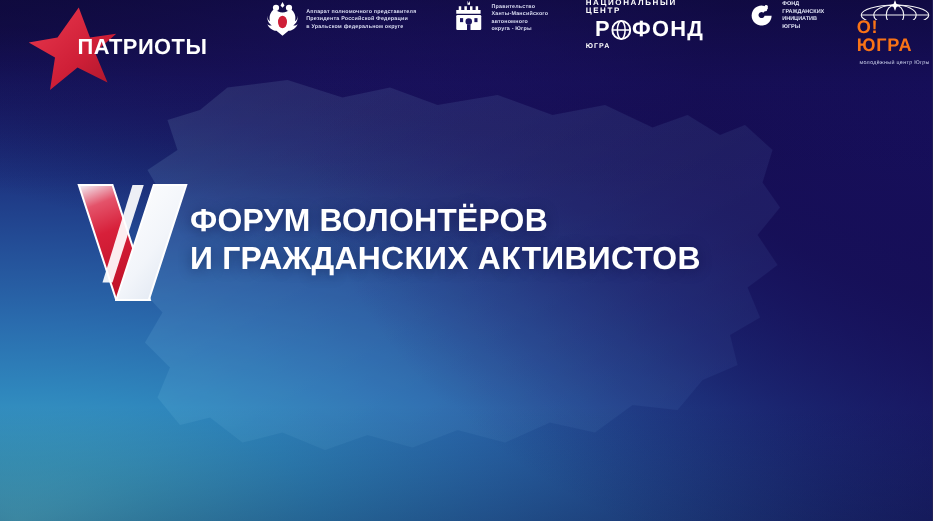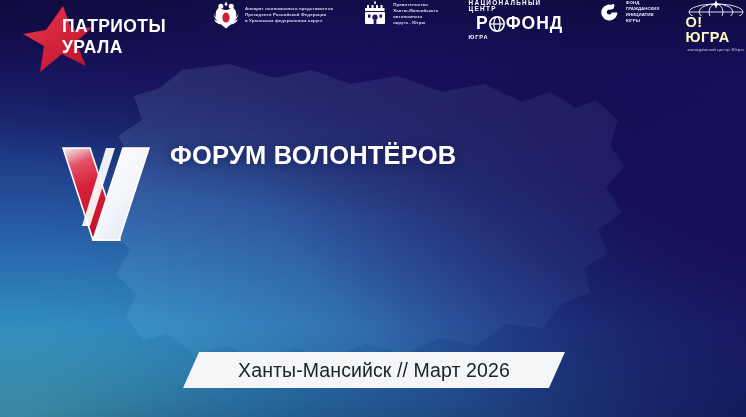--- a/index.html
+++ b/index.html
@@ -101,32 +101,32 @@
   .nc .nc-mid{
     display:flex;align-items:center;color:#fff;font-weight:700;font-size:17.5px;letter-spacing:1px;
   }
   .nc .nc-mid .glb{margin:0 .5px;}
   .nc .nc-bot{
     align-self:flex-start;color:#ffffff;font-weight:700;font-size:5.6px;letter-spacing:.9px;margin-top:2px;
   }
 
   
   .oy{display:flex;flex-direction:column;align-items:center;position:relative;}
-  .oy .oy-word{color:#fef9c3;font-weight:700;font-size:14.5px;letter-spacing:.6px;line-height:15px;}
+  .oy .oy-word{color:#f97316;font-weight:700;font-size:14.5px;letter-spacing:.6px;line-height:15px;}
   .oy .oy-sub{color:#cfd4ee;font-size:4.3px;letter-spacing:.25px;margin-top:1.5px;}
 
   
   .fond{display:flex;align-items:center;gap:6px;}
   .fond .cap{color:#e2e5f6;font-size:4.4px;line-height:6px;font-weight:700;}
   .fond .cap span{display:block;}
 
   
   .headline{
     position:absolute;left:60px;top:140px;
-    display:flex;align-items:flex-start;gap:18px;
+    display:flex;align-items:center;
   }
   .vmark{width:92px;height:100px;flex:0 0 auto;margin-top:4px;}
   .htext{
     color:#ffffff;
     font-weight:700;
     font-size:25.5px;
     line-height:30.5px;
     letter-spacing:.2px;
     text-shadow:0 1px 10px rgba(8,10,50,.45);
     white-space:nowrap;
@@ -188,21 +188,20 @@
           <linearGradient id="starg" x1="0" y1="0" x2="1" y2="1">
             <stop offset="0%" stop-color="#e9394f"></stop>
             <stop offset="60%" stop-color="#cf1f37"></stop>
             <stop offset="100%" stop-color="#a8162b"></stop>
           </linearGradient>
         </defs>
         <path fill="url(#starg)" d="M41,2 L50,26 L71,23 L54,38 L64,62 L40,50 L18,68 L22,42 L1,30 L24,26 Z"></path>
       </svg>
       <div class="ptext">
         <span>ПАТРИОТЫ</span>
-        <span>УРАЛА</span>
       </div>
     </div>
 
     <div class="plogo" id="logo-rf">
       <svg class="mark" width="26" height="30" viewBox="0 0 26 30" aria-hidden="true">
         <g fill="#ffffff">
           <path d="M13 1.6 L14.6 4.4 L13 6.2 L11.4 4.4 Z"></path>
           <circle cx="7.8" cy="6.2" r="2.5"></circle>
           <circle cx="18.2" cy="6.2" r="2.5"></circle>
           <path d="M6.4 7.2 C3.2 9.4 2.0 13.4 3.0 17.0 C1.4 16.0 0.8 14.2 0.9 12.4 C0.4 15.6 1.8 18.6 4.4 20.4 C2.9 20.6 1.7 20.1 0.9 19.1 C2.0 22.2 4.8 24.3 8.2 24.6 L13 28.6 L17.8 24.6 C21.2 24.3 24.0 22.2 25.1 19.1 C24.3 20.1 23.1 20.6 21.6 20.4 C24.2 18.6 25.6 15.6 25.1 12.4 C25.2 14.2 24.6 16.0 23.0 17.0 C24.0 13.4 22.8 9.4 19.6 7.2 C17.6 9.0 15.4 10.0 13 10.0 C10.6 10.0 8.4 9.0 6.4 7.2 Z"></path>
@@ -300,20 +299,18 @@
 
       <path d="M3 4 L30 4 L60 96 L33 96 Z" fill="url(#vleft)" stroke="#ffffff" stroke-width="1.6" stroke-linejoin="miter"></path>
 
       <path d="M63 4 L89 4 L59 96 L33 96 Z" fill="url(#vright)" stroke="#ffffff" stroke-width="1.6" stroke-linejoin="miter"></path>
 
       <path d="M46 4 L55 4 L30 82 L22 82 Z" fill="#ffffff" opacity="0.92"></path>
     </svg>
 
     <div class="htext">
       <span>ФОРУМ ВОЛОНТЁРОВ</span>
+      <span>И ГРАЖДАНСКИХ АКТИВИСТОВ</span>
     </div>
   </div>
 
-  <div class="ribbon">
-    <div class="rtext">Ханты-Мансийск // Март 2026</div>
-  </div>
 
 </div>
 
 </body></html>

